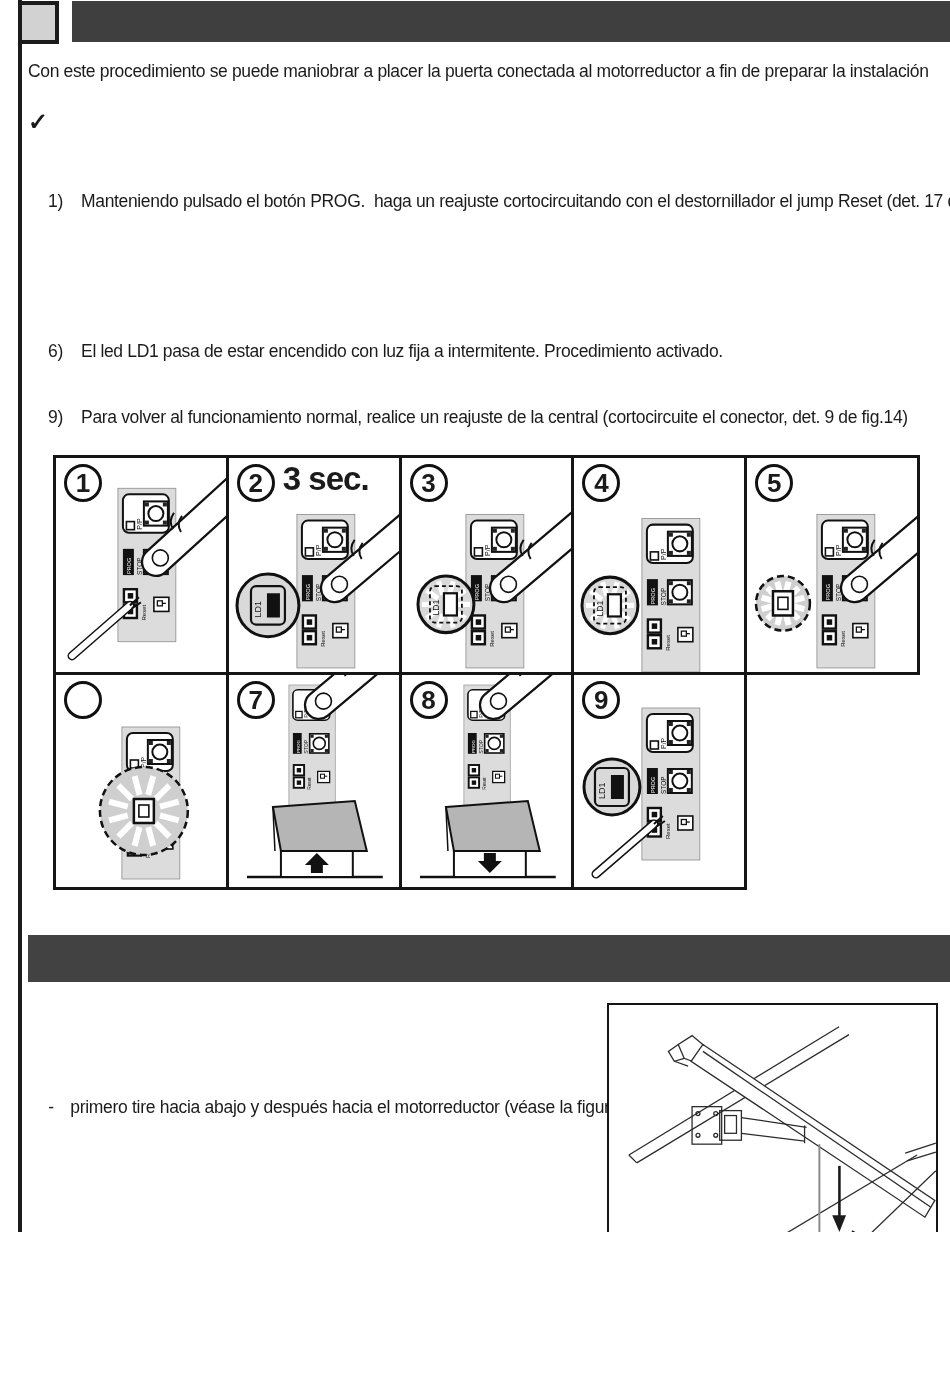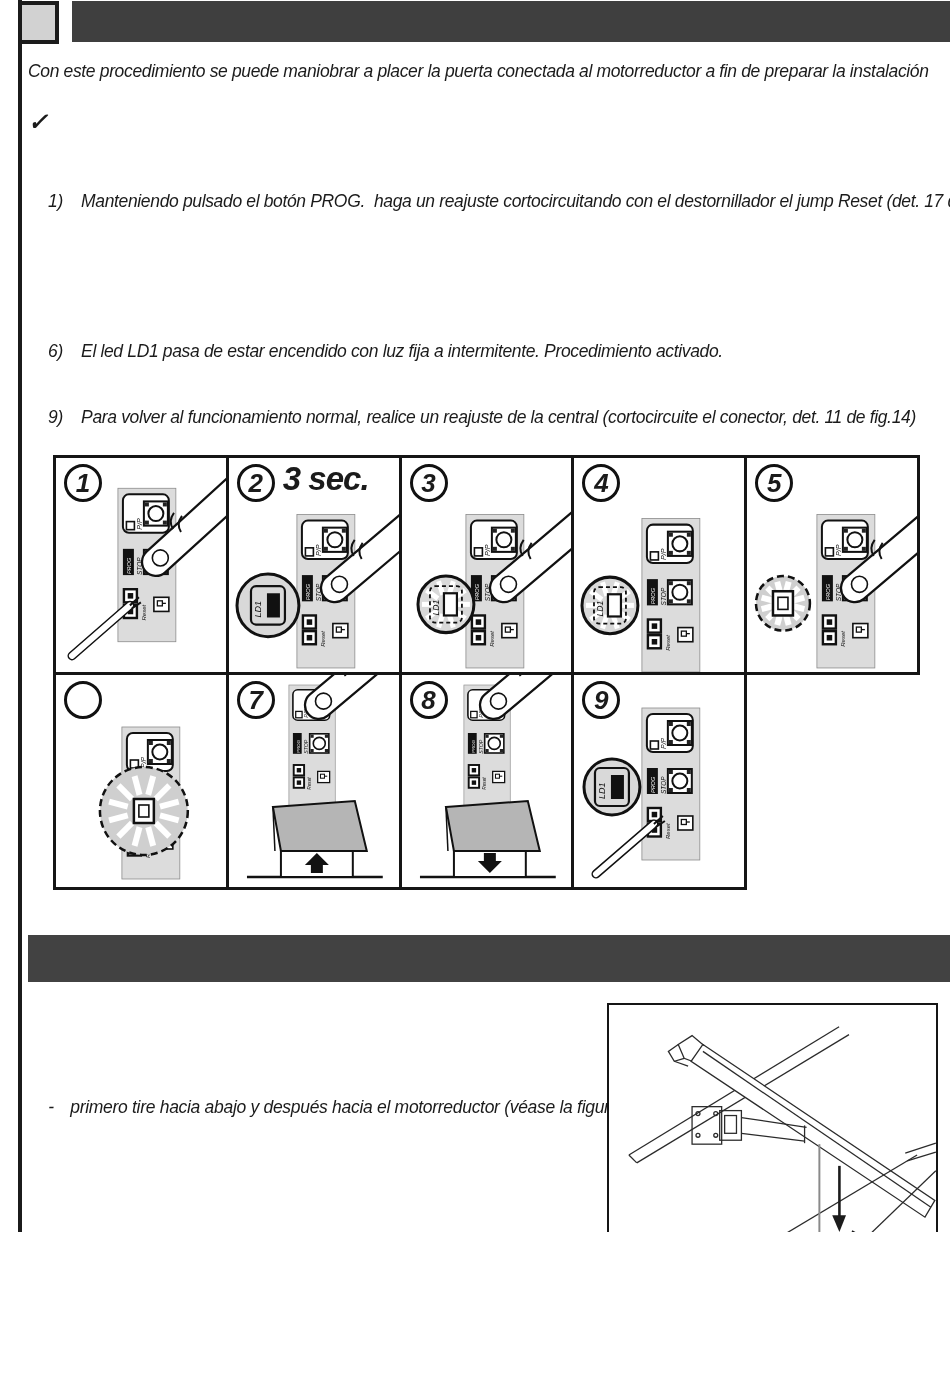--- a/index.html
+++ b/index.html
@@ -1,17 +1,17 @@
 <!DOCTYPE html>
 <html><head>
 <meta charset="utf-8">
 <style>
   html,body{margin:0;padding:0;background:#fff;}
   .page{position:relative;width:950px;height:1232px;background:#ffffff;
-        font-family:"Liberation Sans",sans-serif;color:#1b1b1b;overflow:hidden;font-style:italic;}
+        font-family:"Liberation Sans",sans-serif;color:#1b1b1b;overflow:hidden;}
   .vline{position:absolute;left:18px;top:0;width:4px;height:1356px;background:#1b1b1b;}
   .corner-box{position:absolute;left:18px;top:1px;width:41px;height:43px;background:#d2d2d2;
         border:4px solid #1b1b1b;box-sizing:border-box;}
   .bar{position:absolute;background:#3f3f3f;}
   .bar.bar1{left:72px;top:1px;width:878px;height:41px;}
   .bar.bar2{left:28px;top:935px;width:922px;height:47px;background:#424242;}
   .para{position:absolute;left:28px;top:61px;font-size:17.5px;letter-spacing:-0.35px;white-space:pre;}
   .check{position:absolute;left:28px;top:108px;font-size:24px;font-weight:bold;}
   .step{position:absolute;left:30px;font-size:17.5px;letter-spacing:-0.35px;white-space:pre;}
   .step .n{display:inline-block;width:33px;}
@@ -43,21 +43,21 @@
   <div class="para">Con este procedimiento se puede maniobrar a placer la puerta conectada al motorreductor a fin de preparar la instalación</div>
   <div class="check">✓</div>
 
   <div class="step" style="top:170px">
     <span class="n">1)</span><span>Manteniendo pulsado el botón PROG.  haga un reajuste cortocircuitando con el destornillador el jump Reset (det. 17 de fig. 14).</span>
   </div>
   <div class="step" style="top:320px">
     <span class="n">6)</span><span>El led LD1 pasa de estar encendido con luz fija a intermitente. Procedimiento activado.</span>
   </div>
   <div class="step" style="top:386px">
-    <span class="n">9)</span><span>Para volver al funcionamiento normal, realice un reajuste de la central (cortocircuite el conector, det. 11 de fig.14)</span>
+    <span class="n">9)</span><span>Para volver al funcionamiento normal, realice un reajuste de la central (cortocircuite el conector, det. 9 de fig.14)</span>
   </div>
 
   <div class="figrow row1">
       <div class="cell">
         <svg class="panel" viewBox="0 0 170 212" preserveAspectRatio="none">
           <g transform="translate(62,30) scale(1)">
             <rect x="0" y="0" width="58" height="152" fill="#dcdcdc" stroke="#8c8c8c" stroke-width="0.8"></rect>
             <rect x="5" y="6" width="46" height="38" rx="6" fill="#fff" stroke="#111" stroke-width="2"></rect>
             <rect x="8.5" y="33" width="8" height="8" fill="#fff" stroke="#111" stroke-width="1.6"></rect>
             <text transform="translate(24,41) rotate(-90)" font-size="7" fill="#111">P/P</text>

